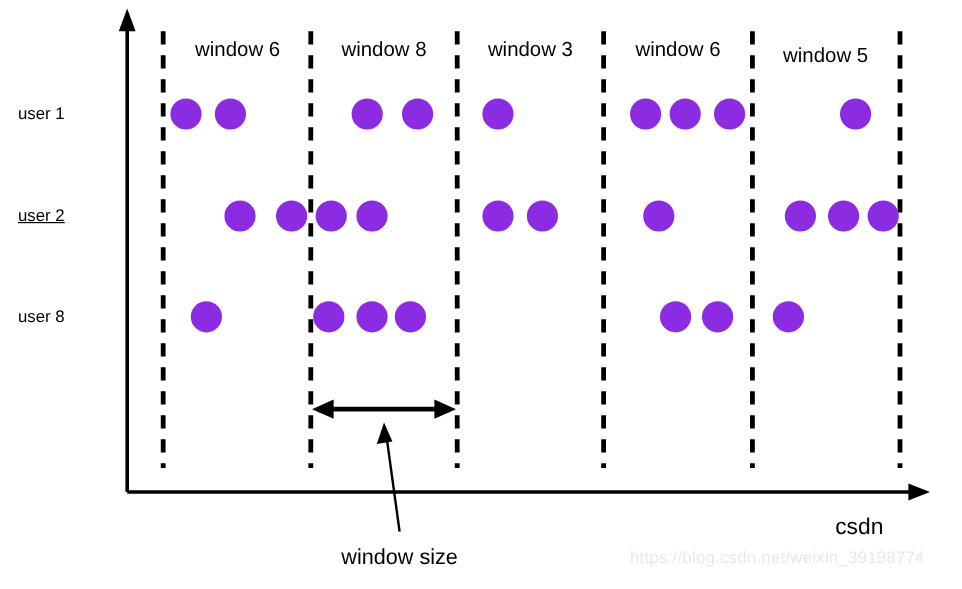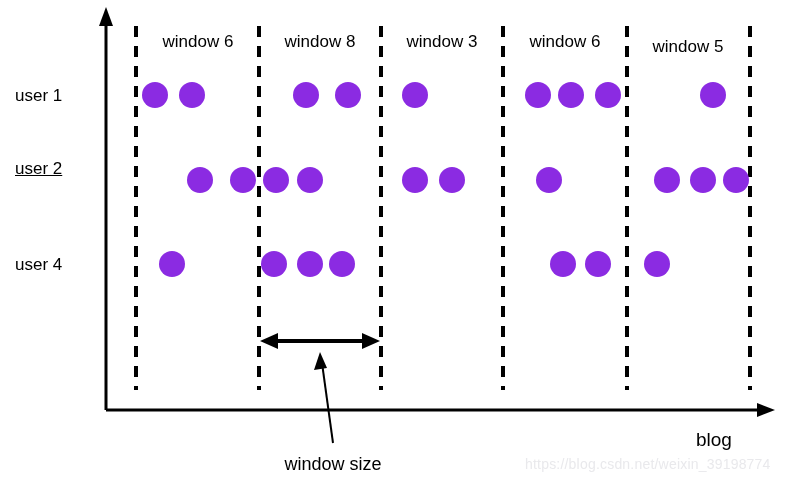--- a/index.html
+++ b/index.html
@@ -24,21 +24,21 @@
     width: 802px;
     height: 491px;
   }
   .lbl {
     position: absolute;
     color: #000000;
     white-space: nowrap;
     line-height: 1;
   }
   .user-label {
-    font-size: 17px;
+    font-size: 14px;
     left: 15px;
   }
   .window-label {
     font-size: 17px;
     transform: translateX(-50%);
   }
   .axis-label {
     font-size: 19px;
   }
   .annot-label {
@@ -92,30 +92,30 @@
       <polygon points="380,341 362,333 362,349" fill="#000000"></polygon>
     </g>
 
     <g>
       <line x1="333" y1="443" x2="322" y2="363" stroke="#000000" stroke-width="2"></line>
       <polygon points="320,352 314,370 327,368" fill="#000000"></polygon>
     </g>
   </svg>
 
   <div class="lbl user-label" style="top:87px;">user 1</div>
-  <div class="lbl user-label" style="top:160px;text-decoration:underline;">user 2</div>
-  <div class="lbl user-label" style="top:256px;">user 4</div>
+  <div class="lbl user-label" style="top:172px;text-decoration:underline;">user 2</div>
+  <div class="lbl user-label" style="top:256px;">user 8</div>
 
   <div class="lbl window-label" style="left:198px; top:33px;">window 6</div>
   <div class="lbl window-label" style="left:320px; top:33px;">window 8</div>
   <div class="lbl window-label" style="left:442px; top:33px;">window 3</div>
   <div class="lbl window-label" style="left:565px; top:33px;">window 6</div>
   <div class="lbl window-label" style="left:688px; top:38px;">window 5</div>
 
-  <div class="lbl axis-label" style="left:696px; top:430px;">blog</div>
+  <div class="lbl axis-label" style="left:696px; top:430px;">csdn</div>
 
   <div class="lbl annot-label" style="left:333px; top:455px;">window size</div>
 
   <div id="dots">
       <div class="dot" style="left: 155px; top: 95px; width: 26px; height: 26px; background: rgb(139, 43, 226);"></div>
       <div class="dot" style="left: 192px; top: 95px; width: 26px; height: 26px; background: rgb(139, 43, 226);"></div>
       <div class="dot" style="left: 306px; top: 95px; width: 26px; height: 26px; background: rgb(139, 43, 226);"></div>
       <div class="dot" style="left: 348px; top: 95px; width: 26px; height: 26px; background: rgb(139, 43, 226);"></div>
       <div class="dot" style="left: 415px; top: 95px; width: 26px; height: 26px; background: rgb(139, 43, 226);"></div>
       <div class="dot" style="left: 538px; top: 95px; width: 26px; height: 26px; background: rgb(139, 43, 226);"></div>

